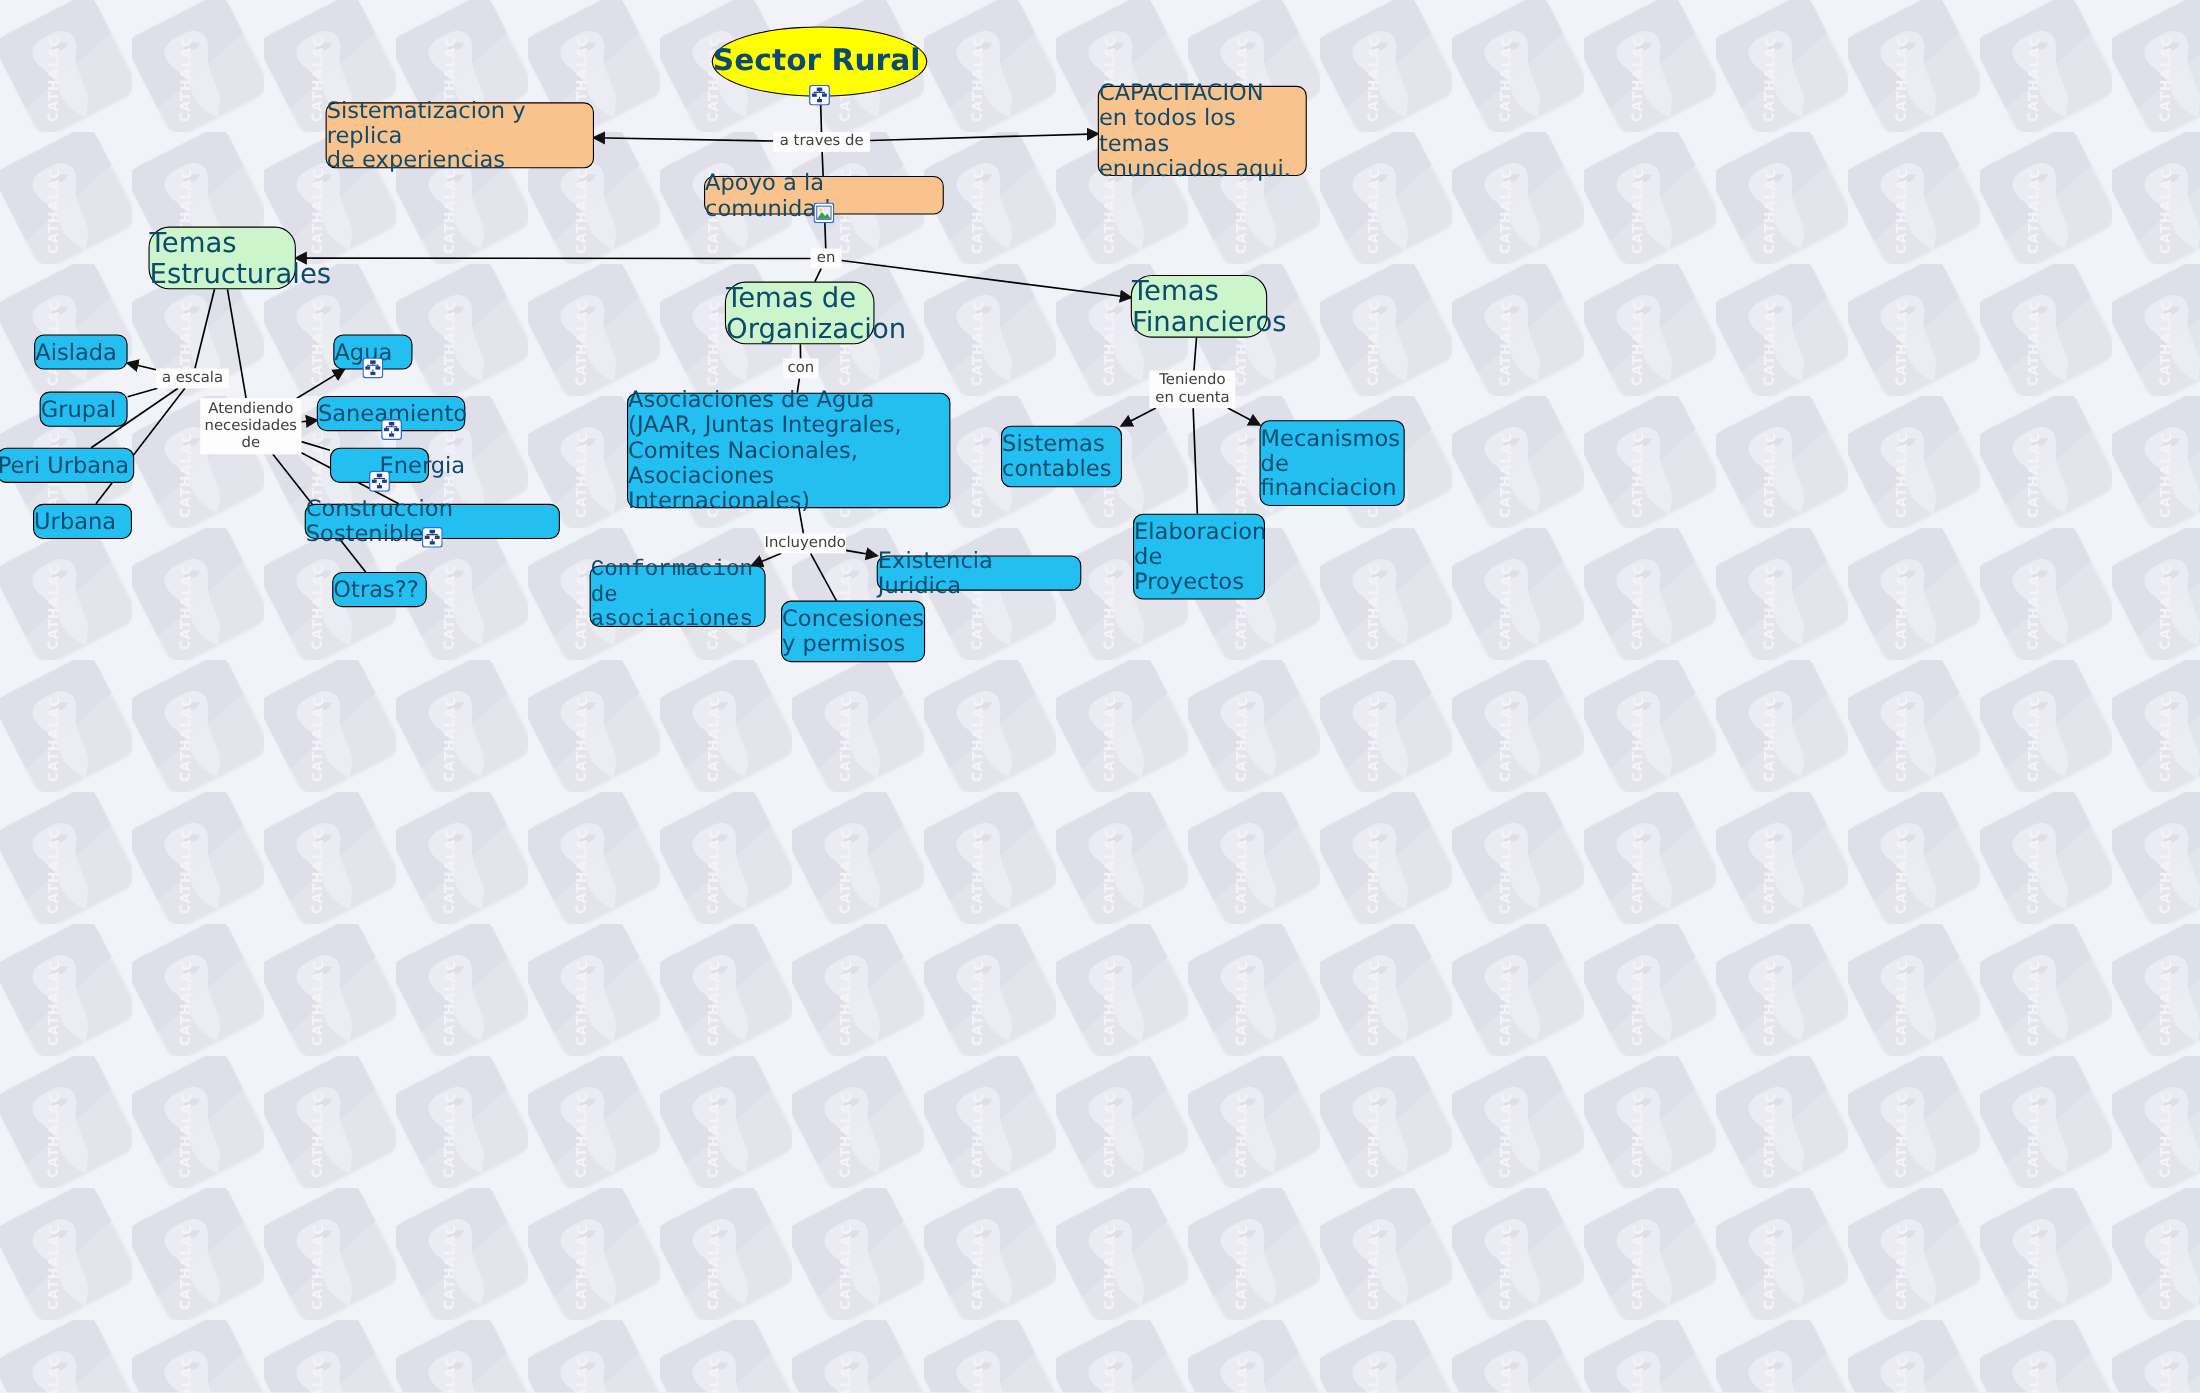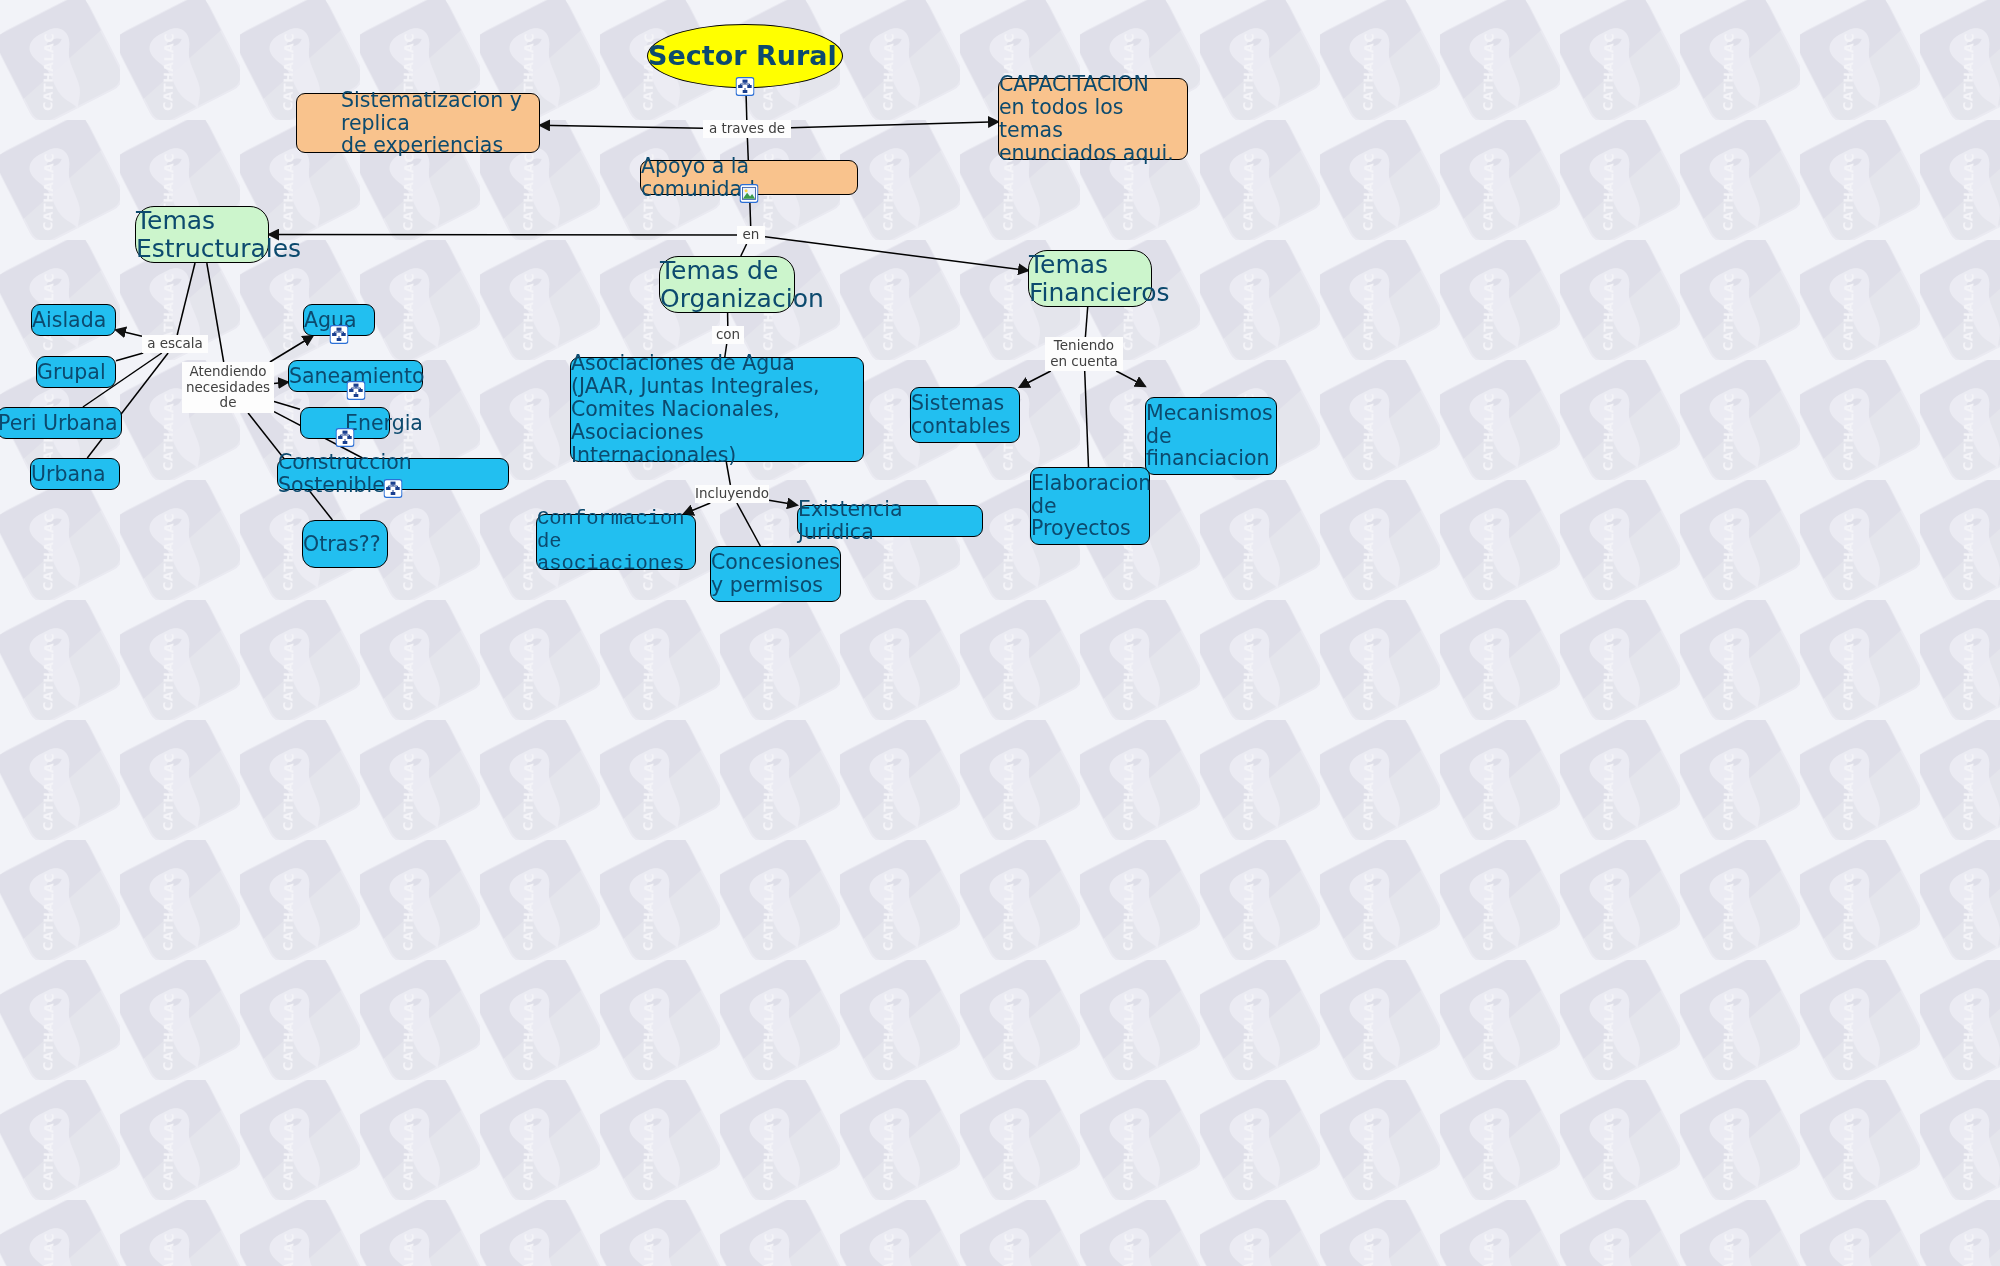--- a/index.html
+++ b/index.html
@@ -127,21 +127,21 @@
 
   <div id="node-layer">
       <div class="node root" style="left: 647px; top: 24px; width: 196px; height: 64px;"><span class="lbl">Sector Rural</span><span class="badge"><svg viewBox="0 0 19 19">
       <rect x="0.6" y="0.6" width="17.8" height="17.8" rx="2.4" fill="#fff" stroke="#2b6fd6" stroke-width="1.2"></rect>
       <rect x="7" y="2.6" width="5" height="3.2" fill="#1a3f8f"></rect>
       <rect x="2.6" y="8" width="4.4" height="3" fill="#1a3f8f"></rect>
       <rect x="11.8" y="8" width="4.4" height="3" fill="#1a3f8f"></rect>
       <rect x="7.2" y="13" width="4.6" height="3" fill="#1a3f8f"></rect>
       <path d="M9.5 5.8 V7 M9.5 7 H4.8 V8 M9.5 7 H14 V8 M9.5 11 V13" stroke="#1a3f8f" stroke-width="1" fill="none"></path>
     </svg></span></div>
-      <div class="node orange" style="left: 296px; top: 93px; width: 244px; height: 60px; padding-left: 44px;"><span class="lbl">Sistematizacion y replica
+      <div class="node orange" style="left: 296px; top: 93px; width: 244px; height: 60px;"><span class="lbl">Sistematizacion y replica
 de experiencias</span></div>
       <div class="node orange" style="left: 998px; top: 78px; width: 190px; height: 82px;"><span class="lbl">CAPACITACION
 en todos los temas
 enunciados aqui.</span></div>
       <div class="node orange" style="left: 640px; top: 160px; width: 218px; height: 35px;"><span class="lbl">Apoyo a la comunidad</span><span class="badge"><svg viewBox="0 0 19 19">
       <rect x="0.6" y="0.6" width="17.8" height="17.8" rx="2.4" fill="#fff" stroke="#2b6fd6" stroke-width="1.2"></rect>
       <rect x="3" y="3.4" width="13" height="12" fill="#eaf2ff" stroke="#3a5fa8" stroke-width="0.9"></rect>
       <circle cx="6.6" cy="6.8" r="1.5" fill="#ffd23f"></circle>
       <path d="M3.4 14.8 L7.6 8.8 L10.6 12.4 L12.6 10 L15.6 14.8 Z" fill="#3a9b4a"></path>
     </svg></span></div>
@@ -180,33 +180,33 @@
       <path d="M9.5 5.8 V7 M9.5 7 H4.8 V8 M9.5 7 H14 V8 M9.5 11 V13" stroke="#1a3f8f" stroke-width="1" fill="none"></path>
     </svg></span></div>
       <div class="node blue" style="left: 277px; top: 458px; width: 232px; height: 32px;"><span class="lbl">Construccion Sostenible</span><span class="badge"><svg viewBox="0 0 19 19">
       <rect x="0.6" y="0.6" width="17.8" height="17.8" rx="2.4" fill="#fff" stroke="#2b6fd6" stroke-width="1.2"></rect>
       <rect x="7" y="2.6" width="5" height="3.2" fill="#1a3f8f"></rect>
       <rect x="2.6" y="8" width="4.4" height="3" fill="#1a3f8f"></rect>
       <rect x="11.8" y="8" width="4.4" height="3" fill="#1a3f8f"></rect>
       <rect x="7.2" y="13" width="4.6" height="3" fill="#1a3f8f"></rect>
       <path d="M9.5 5.8 V7 M9.5 7 H4.8 V8 M9.5 7 H14 V8 M9.5 11 V13" stroke="#1a3f8f" stroke-width="1" fill="none"></path>
     </svg></span></div>
-      <div class="node blue" style="left: 302px; top: 520px; width: 86px; height: 48px; border-radius: 13px;"><span class="lbl">Otras??</span></div>
+      <div class="node blue" style="left: 302px; top: 520px; width: 86px; height: 32px;"><span class="lbl">Otras??</span></div>
       <div class="node blue" style="left: 570px; top: 357px; width: 294px; height: 105px;"><span class="lbl">Asociaciones de Agua
 (JAAR, Juntas Integrales,
 Comites Nacionales,
 Asociaciones Internacionales)</span></div>
       <div class="node blue" style="left: 536px; top: 514px; width: 160px; height: 56px; font-family: Liberation Mono, monospace;"><span class="lbl">Conformacion
 de asociaciones</span></div>
       <div class="node blue" style="left: 710px; top: 546px; width: 131px; height: 56px;"><span class="lbl">Concesiones
 y permisos</span></div>
       <div class="node blue" style="left: 797px; top: 505px; width: 186px; height: 32px;"><span class="lbl">Existencia Juridica</span></div>
       <div class="node blue" style="left: 910px; top: 387px; width: 110px; height: 56px;"><span class="lbl">Sistemas
 contables</span></div>
-      <div class="node blue" style="left: 1145px; top: 382px; width: 132px; height: 78px; margin-top: 15px;"><span class="lbl">Mecanismos
+      <div class="node blue" style="left: 1145px; top: 382px; width: 132px; height: 78px;"><span class="lbl">Mecanismos
 de
 financiacion</span></div>
       <div class="node blue" style="left: 1030px; top: 467px; width: 120px; height: 78px;"><span class="lbl">Elaboracion
 de
 Proyectos</span></div>
     </div>
   <div id="linklabel-layer">
       <div class="linklabel" style="left: 703px; top: 120px; width: 88px; height: 18px;"><span>a traves de</span></div>
       <div class="linklabel" style="left: 737px; top: 226px; width: 28px; height: 18px;"><span>en</span></div>
       <div class="linklabel" style="left: 142px; top: 335px; width: 66px; height: 18px;"><span>a escala</span></div>

